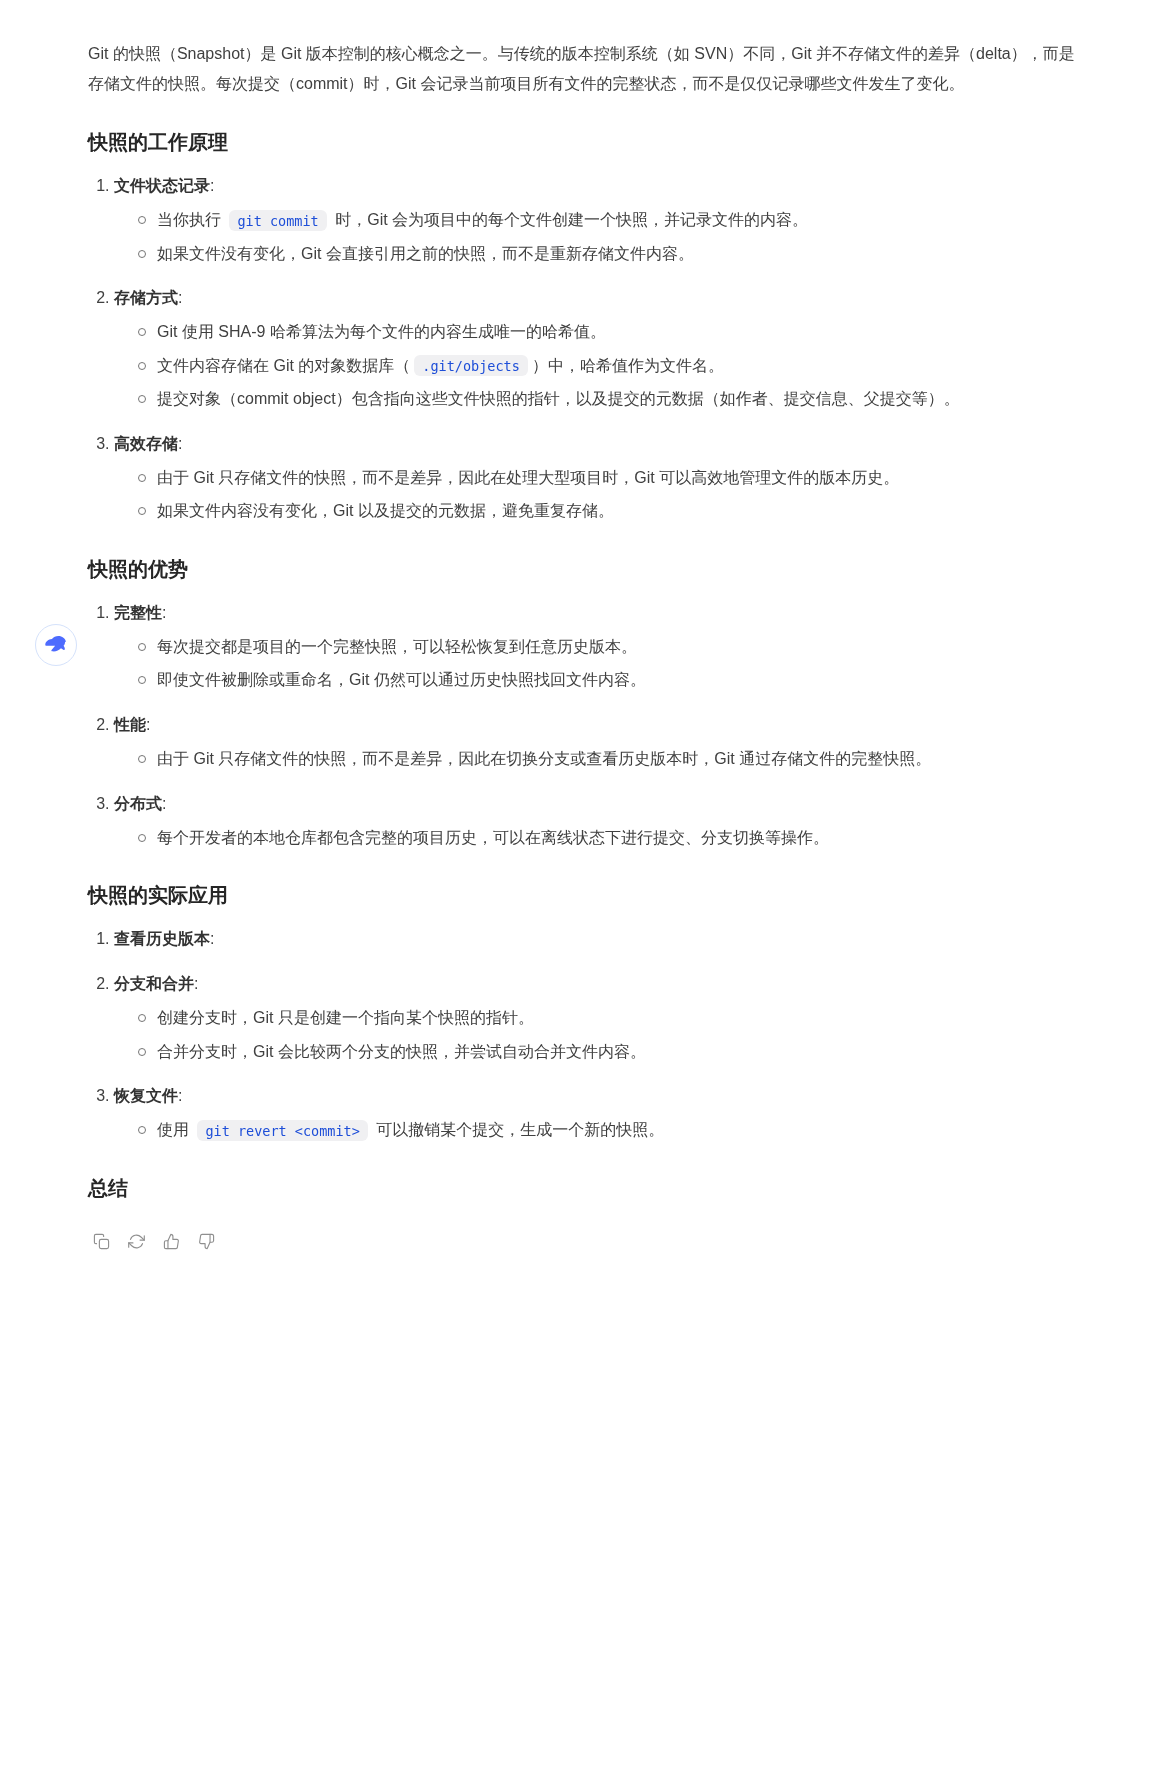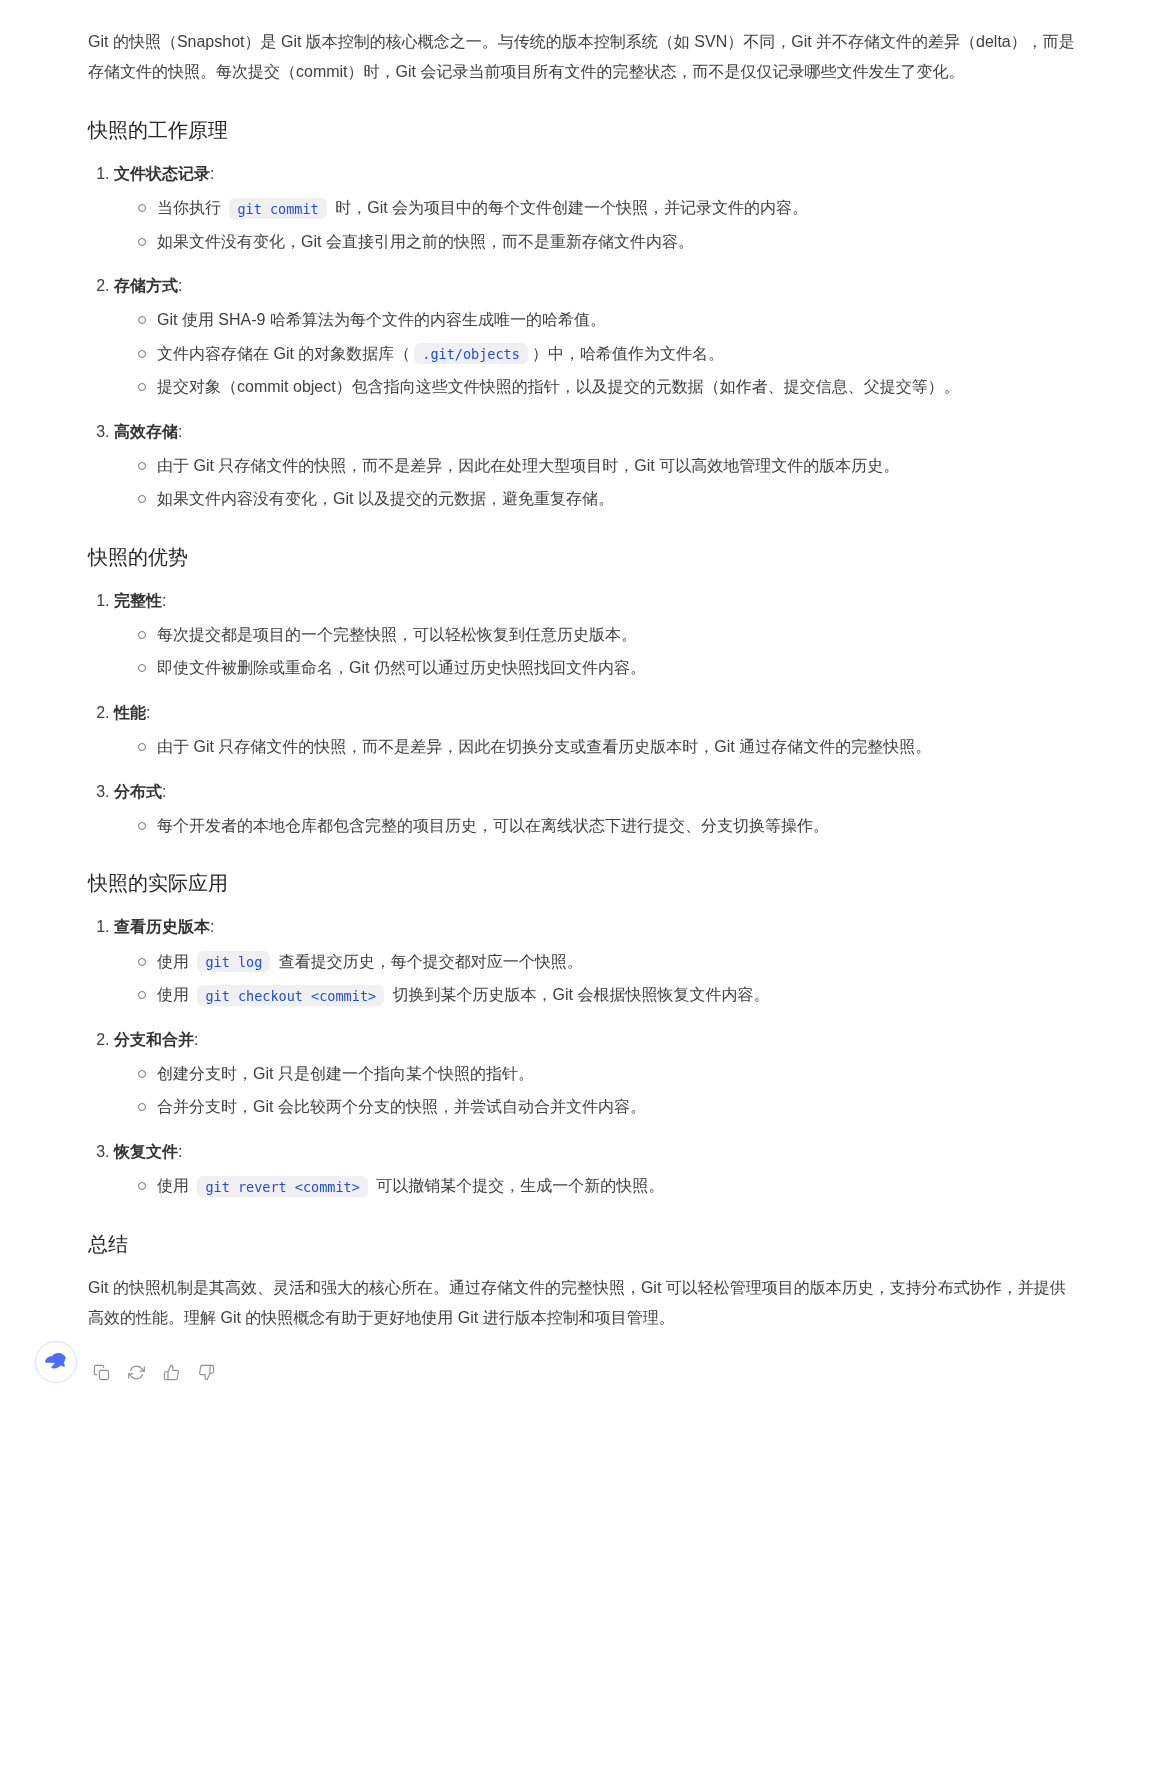--- a/index.html
+++ b/index.html
@@ -4,35 +4,35 @@
 <style>
   * { box-sizing: border-box; }
   html, body { margin: 0; padding: 0; background: #ffffff; }
   body {
     width: 1159px;
     min-height: 1773px;
     font-family: "Liberation Sans", sans-serif;
     color: #404040;
     -webkit-font-smoothing: antialiased;
   }
-  .message { display: flex; align-items: flex-end; padding: 24px 50px 0 35px; }
+  .message { display: flex; align-items: center; padding: 36px 50px 0 35px; }
   .avatar {
     flex: 0 0 42px; width: 42px; height: 42px;
     border-radius: 50%;
     border: 1px solid #d5e2fb;
     background: #fff;
     display: flex; align-items: center; justify-content: center;
     margin-right: 11px; margin-top: 2px;
   }
   .avatar svg { width: 26px; height: 26px; display: block; }
   .content { width: 990px; font-size: 16px; line-height: 1.9; padding-top: 3px; }
   .content p { margin: 0; }
   p.summary { margin-top: 14px; }
   h3.md-h3 {
-    font-size: 20px; font-weight: 400; color: #262626;
+    font-size: 20px; font-weight: 700; color: #262626;
     margin: 27px 0 14px 0; line-height: 1.5;
   }
   ol.md-ol { margin: 0; padding-left: 26px; }
   ol.md-ol > li { margin: 14px 0; }
   ol.md-ol > li > strong { font-weight: 700; color: #333333; }
   ul.md-ul { list-style: none; margin: 4px 0 0 0; padding-left: 24px; }
   ul.md-ul > li { position: relative; padding-left: 19px; margin: 3px 0; }
   ul.md-ul > li::before {
     content: ""; position: absolute; left: 0; top: 11px;
     width: 6px; height: 6px; border: 1.4px solid #757575; border-radius: 50%;
@@ -95,36 +95,32 @@
             </ul></li>
           <li><strong>性能</strong>:<ul class="md-ul">
               <li>由于 Git 只存储文件的快照，而不是差异，因此在切换分支或查看历史版本时，Git 通过存储文件的完整快照。</li>
             </ul></li>
           <li><strong>分布式</strong>:<ul class="md-ul">
               <li>每个开发者的本地仓库都包含完整的项目历史，可以在离线状态下进行提交、分支切换等操作。</li>
             </ul></li>
         </ol>
         <h3 class="md-h3">快照的实际应用</h3>
         <ol class="md-ol">
-          <li><strong>查看历史版本</strong>:<ul class="md-ul">
-              <li>使用 <code class="inline-code">git log</code> 查看提交历史，每个提交都对应一个快照。</li>
-              <li>使用 <code class="inline-code">git checkout &lt;commit&gt;</code> 切换到某个历史版本，Git 会根据快照恢复文件内容。</li>
-            </ul></li>
+          <li><strong>查看历史版本</strong>:</li>
           <li><strong>分支和合并</strong>:<ul class="md-ul">
               <li>创建分支时，Git 只是创建一个指向某个快照的指针。</li>
               <li>合并分支时，Git 会比较两个分支的快照，并尝试自动合并文件内容。</li>
             </ul></li>
           <li><strong>恢复文件</strong>:<ul class="md-ul">
               <li>使用 <code class="inline-code">git revert &lt;commit&gt;</code> 可以撤销某个提交，生成一个新的快照。</li>
             </ul></li>
         </ol>
       </div>
 
     <h3 class="md-h3">总结</h3>
-    <p class="summary">Git 的快照机制是其高效、灵活和强大的核心所在。通过存储文件的完整快照，Git 可以轻松管理项目的版本历史，支持分布式协作，并提供高效的性能。理解 Git 的快照概念有助于更好地使用 Git 进行版本控制和项目管理。</p>
 
     <div class="actions">
       <button class="action-btn">
         <svg viewBox="0 0 24 24" aria-hidden="true">
           <rect x="9" y="9" width="13" height="13" rx="2.5"></rect>
           <path d="M5 15H4a2 2 0 0 1-2-2V4a2 2 0 0 1 2-2h9a2 2 0 0 1 2 2v1"></path>
         </svg>
       </button>
       <button class="action-btn">
         <svg viewBox="0 0 24 24" aria-hidden="true">

